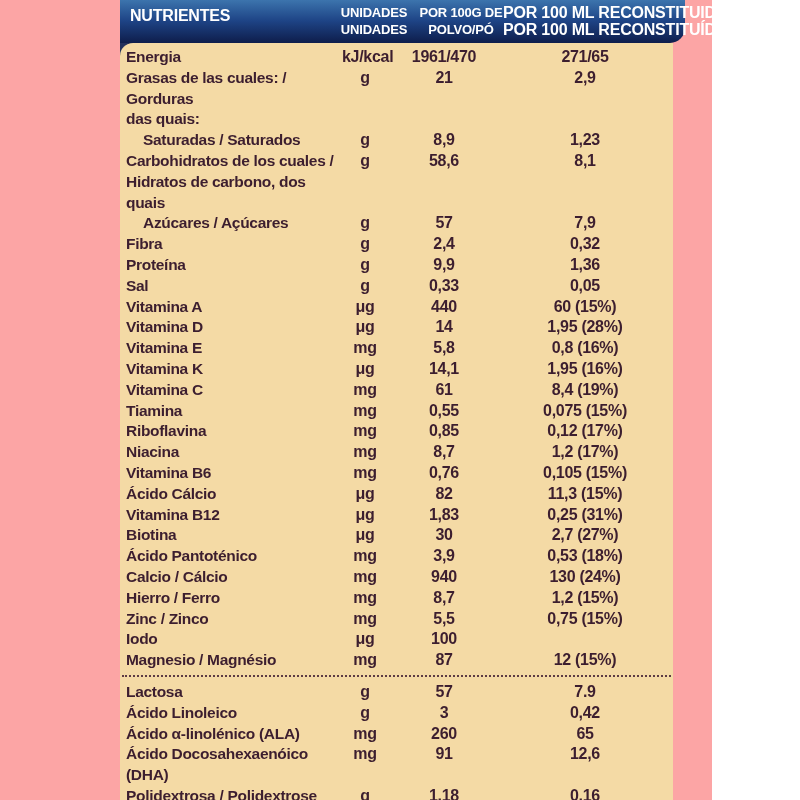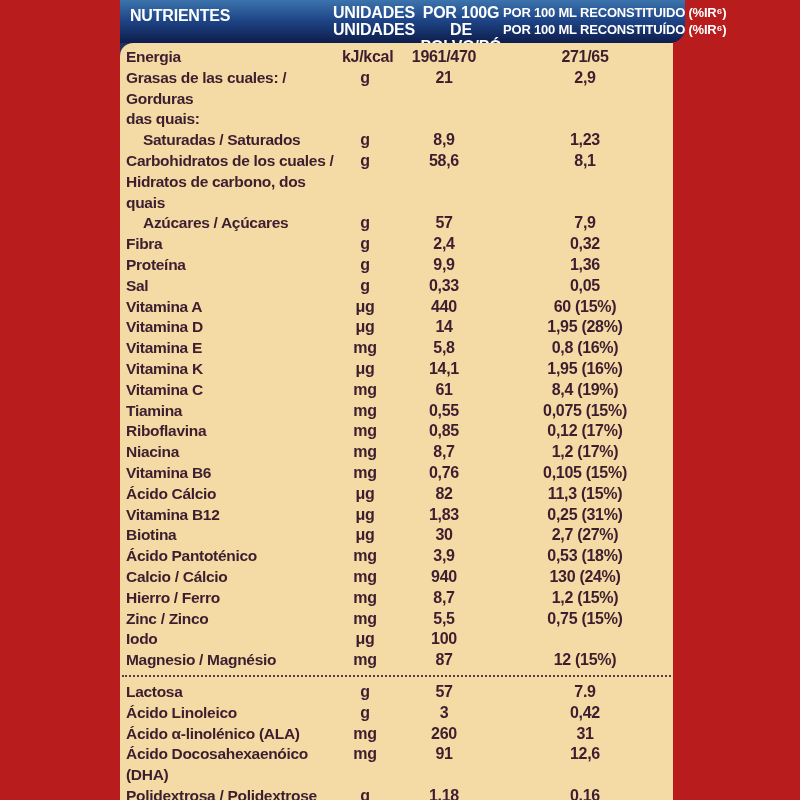--- a/index.html
+++ b/index.html
@@ -4,44 +4,44 @@
 <style>
   html,body { margin:0; padding:0; }
   body {
     width:800px; height:800px;
     background:#ffffff;
     font-family:"Liberation Sans","DejaVu Sans",sans-serif;
     font-weight:bold;
     -webkit-font-smoothing:antialiased;
     overflow:hidden;
   }
-  .page { position:relative; width:800px; height:800px; background:#b91c1c; }
+  .page { position:relative; width:712px; height:800px; background:#fca5a5; }
 
   
   .left-strip {
     position:absolute; left:120px; top:0; width:8px; height:800px;
     background:#22305c;
   }
 
   
   .header {
     position:absolute; left:120px; top:0; width:565px; height:43px;
     background:linear-gradient(180deg,#3c74ad 0%,#1e4486 48%,#0e1d4b 100%);
     border-bottom-right-radius:15px;
     color:#ffffff;
     display:grid;
     grid-template-columns:199px 90px 84px 1fr;
     align-items:start;
     padding:4px 8px 0 10px;
     box-sizing:border-box;
     letter-spacing:-0.2px;
   }
-  .header .h-cell { text-align:center; font-size:16px; line-height:17px; }
+  .header .h-cell { text-align:center; font-size:13px; line-height:17px; }
   .header .h-nutrients { text-align:left; font-size:16px; line-height:19px; padding-top:2px; }
-  .header .h-ml { font-size:13px; line-height:17px; white-space:nowrap;text-align:center; }
+  .header .h-ml { font-size:16px; line-height:17px; white-space:nowrap;text-align:center; }
 
   
   .corner-bg { position:absolute; left:128px; top:43px; width:16px; height:16px; background:#0e1d4b; }
 
   
   .body {
     position:absolute; left:120px; top:43px; width:553px; height:757px;
     background:#f4daa5;
     border-top-left-radius:13px;
     box-sizing:border-box;
@@ -375,21 +375,21 @@
     <div class="c-ml">0,42</div>
   </div>
 
   <div class="row">
     <div class="c-label">
       <div class="l1">Ácido α-linolénico (ALA)</div>
 
     </div>
     <div class="c-unit">mg</div>
     <div class="c-g">260</div>
-    <div class="c-ml">31</div>
+    <div class="c-ml">65</div>
   </div>
 
   <div class="row">
     <div class="c-label">
       <div class="l1">Ácido Docosahexaenóico (DHA)</div>
 
     </div>
     <div class="c-unit">mg</div>
     <div class="c-g">91</div>
     <div class="c-ml">12,6</div>

